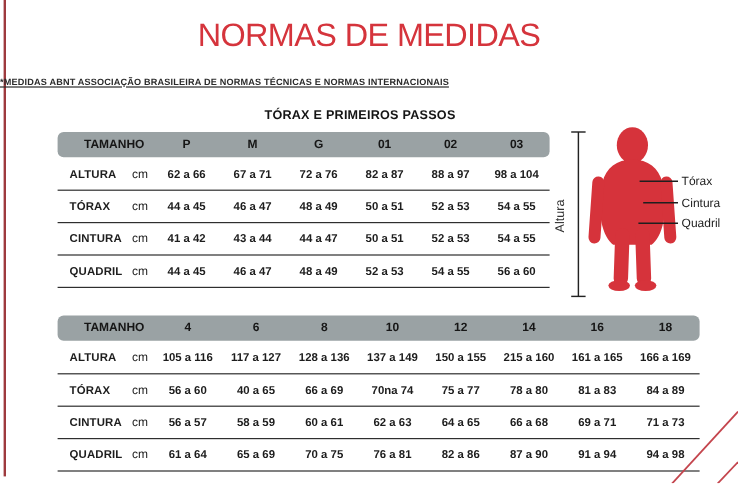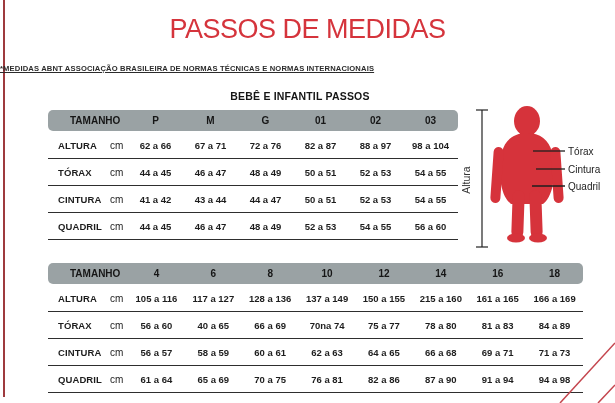--- a/index.html
+++ b/index.html
@@ -35,24 +35,24 @@
   .corner-svg{position:absolute;left:520px;top:330px;}
   svg text{font-family:"Liberation Sans",sans-serif;}
 </style>
 </head>
 <body>
 
 <div class="page">
 
   <div class="left-rule"></div>
 
-  <h1 class="title">PASSOS DE MEDIDAS</h1>
+  <h1 class="title">NORMAS DE MEDIDAS</h1>
   <div class="subtitle">*MEDIDAS ABNT ASSOCIAÇÃO BRASILEIRA DE NORMAS TÉCNICAS E NORMAS INTERNACIONAIS</div>
 
-  <div class="sec-title sec1">BEBÊ E INFANTIL PASSOS</div>
+  <div class="sec-title sec1">TÓRAX E PRIMEIROS PASSOS</div>
 
   <div class="table t1">
     <div class="thead">
       <div class="hlabel">TAMANHO</div>
       <div class="th">P</div>
       <div class="th">M</div>
       <div class="th">G</div>
       <div class="th">01</div>
       <div class="th">02</div>
       <div class="th">03</div>

